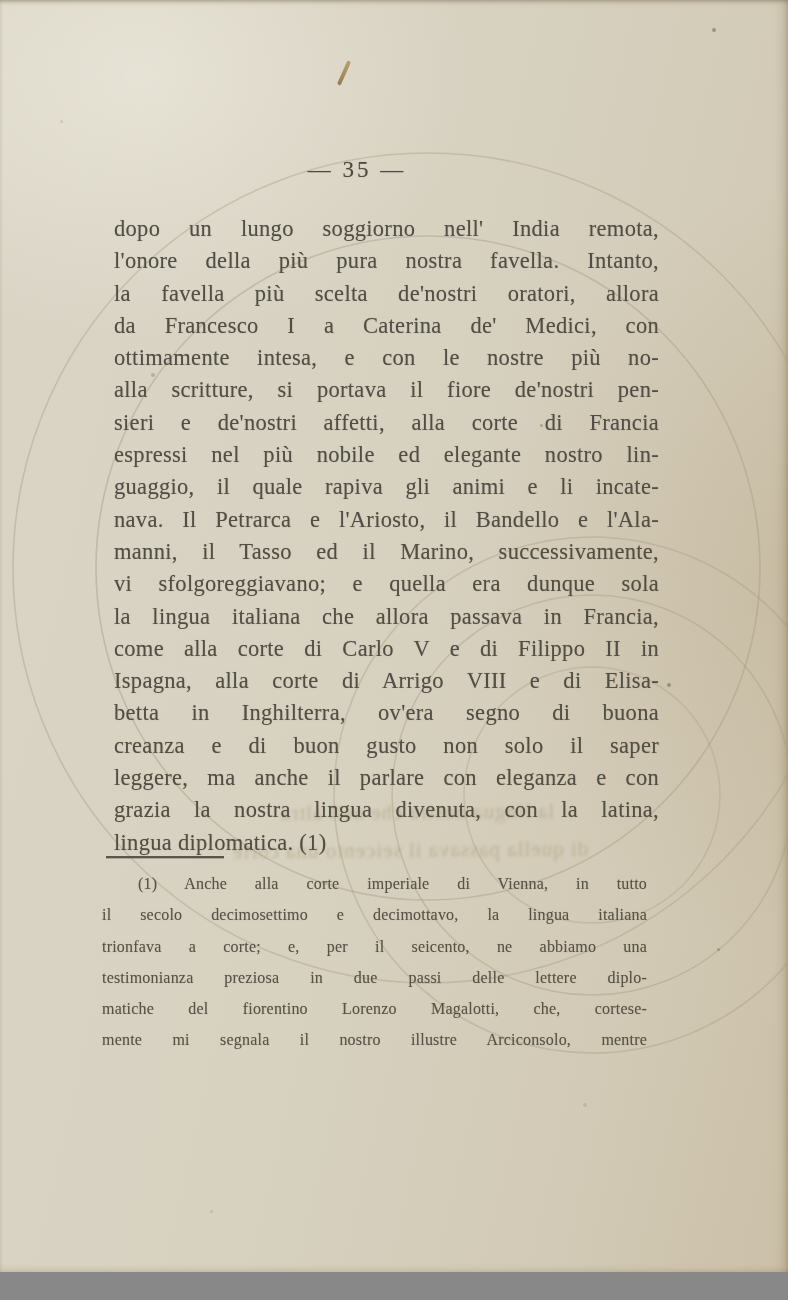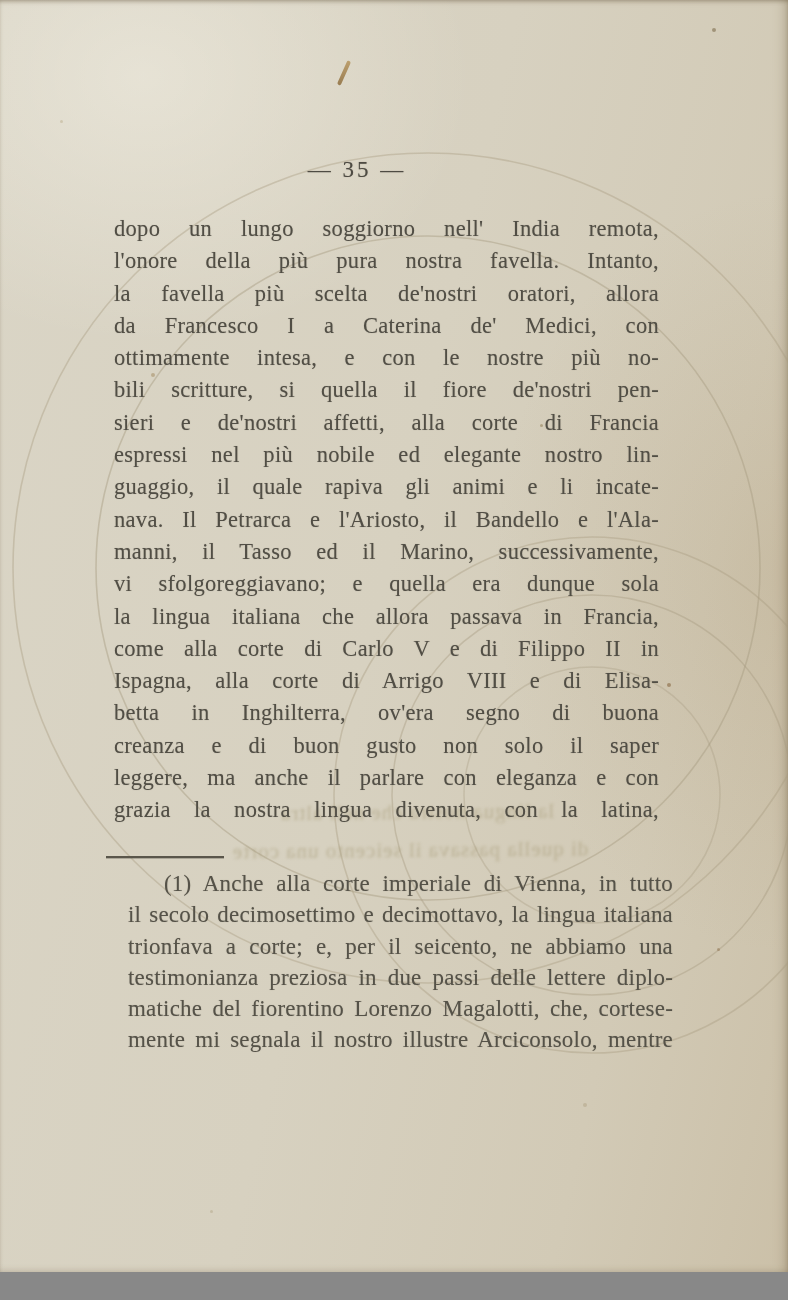--- a/index.html
+++ b/index.html
@@ -48,22 +48,22 @@
   }
   .main-text{
     position:absolute;left:114px;top:197px;width:545px;
     font-size:22.5px;line-height:32.3px;
     color:#514e45;
     letter-spacing:.3px;
     text-shadow:0 0 1px rgba(92,88,78,.4);
     margin-top:16px;
   }
   .footnote{
-    position:absolute;left:128px;top:868px;width:545px;
-    font-size:23px;line-height:31.3px;
+    position:absolute;left:102px;top:868px;width:545px;
+    font-size:16px;line-height:31.3px;
     color:#555248;
     letter-spacing:.2px;
     text-shadow:0 0 1px rgba(92,88,78,.35);
   }
   .line{
     text-align:justify;
     text-align-last:justify;
     text-justify:inter-word;
     white-space:normal;
   }
@@ -104,34 +104,35 @@
   <div class="speck" style="left:60px;top:120px;width:3px;height:3px;background:#c0b294;opacity:.55;"></div>
 
   <div class="page-number">— 35 —</div>
 
   <div class="main-text">
     <div class="line">dopo un lungo soggiorno nell' India remota,</div>
     <div class="line">l'onore della più pura nostra favella. Intanto,</div>
     <div class="line">la favella più scelta de'nostri oratori, allora</div>
     <div class="line">da Francesco I a Caterina de' Medici, con</div>
     <div class="line">ottimamente intesa, e con le nostre più no-</div>
-    <div class="line">bili scritture, si quella il fiore de'nostri pen-</div>
+    <div class="line">alla scritture, si portava il fiore de'nostri pen-</div>
     <div class="line">sieri e de'nostri affetti, alla corte di Francia</div>
     <div class="line">espressi nel più nobile ed elegante nostro lin-</div>
     <div class="line">guaggio, il quale rapiva gli animi e li incate-</div>
     <div class="line">nava. Il Petrarca e l'Ariosto, il Bandello e l'Ala-</div>
     <div class="line">manni, il Tasso ed il Marino, successivamente,</div>
     <div class="line">vi sfolgoreggiavano; e quella era dunque sola</div>
     <div class="line">la lingua italiana che allora passava in Francia,</div>
     <div class="line">come alla corte di Carlo V e di Filippo II in</div>
     <div class="line">Ispagna, alla corte di Arrigo VIII e di Elisa-</div>
     <div class="line">betta in Inghilterra, ov'era segno di buona</div>
     <div class="line">creanza e di buon gusto non solo il saper</div>
     <div class="line">leggere, ma anche il parlare con eleganza e con</div>
     <div class="line">grazia la nostra lingua divenuta, con la latina,</div>
+    <div class="line last">lingua diplomatica. (1)</div>
   </div>
 
   <div class="fn-rule"></div>
 
   <div class="footnote">
     <div class="line fn-indent">(1) Anche alla corte imperiale di Vienna, in tutto</div>
     <div class="line">il secolo decimosettimo e decimottavo, la lingua italiana</div>
     <div class="line">trionfava a corte; e, per il seicento, ne abbiamo una</div>
     <div class="line">testimonianza preziosa in due passi delle lettere diplo-</div>
     <div class="line">matiche del fiorentino Lorenzo Magalotti, che, cortese-</div>

